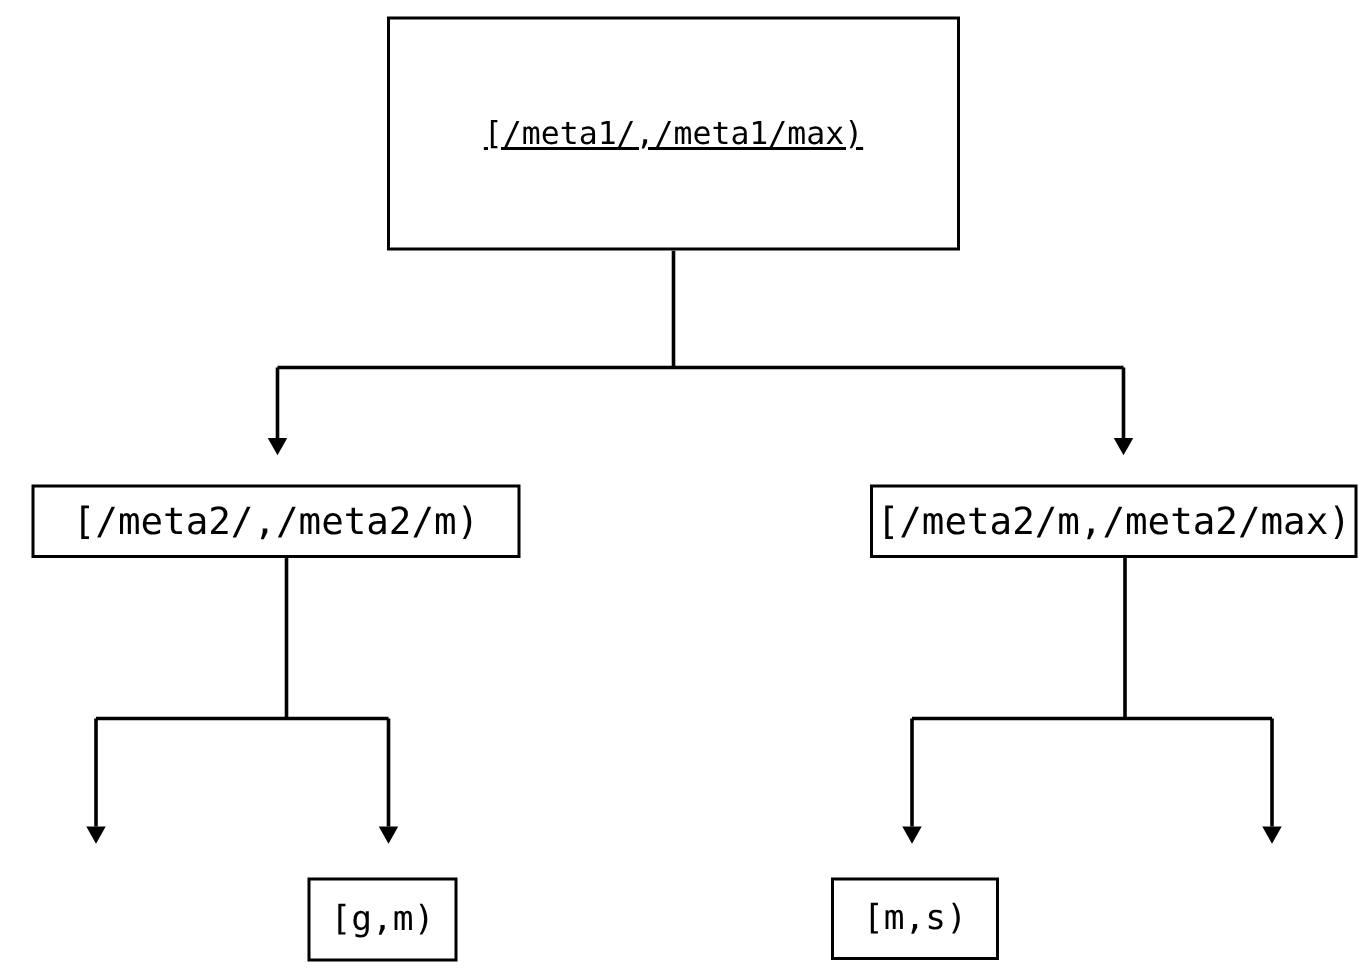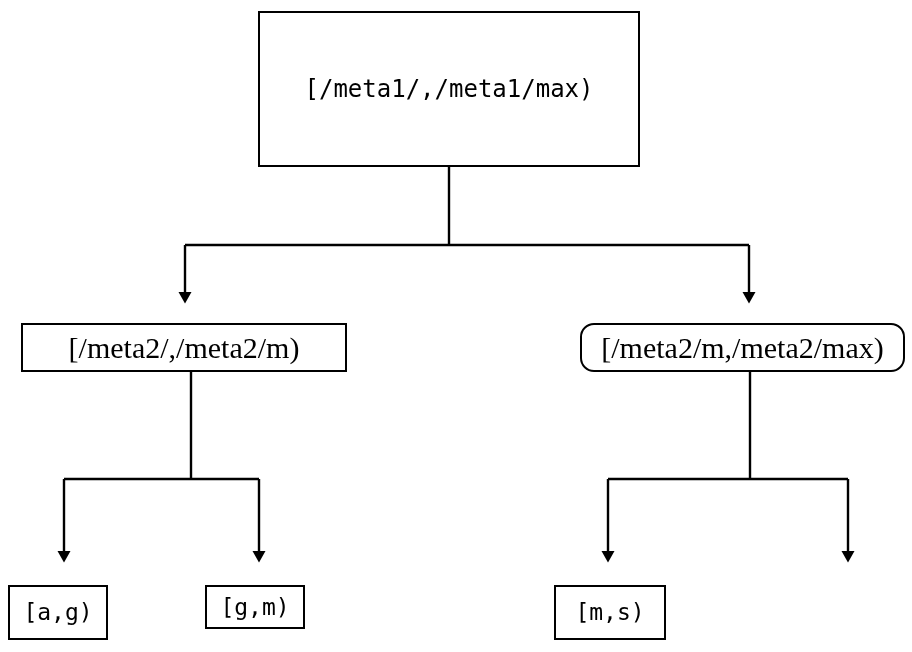--- a/index.html
+++ b/index.html
@@ -35,22 +35,22 @@
     justify-content: center;
     color: #000000;
     z-index: 2;
   }
   .node-label {
     font-family: "DejaVu Sans Mono", "Liberation Mono", monospace;
     white-space: pre;
     letter-spacing: 0px;
     line-height: 1;
   }
-  .node-root .node-label { font-size: 24px; }
-  .node-mid  .node-label { font-size: 30px; font-family: Liberation Serif, serif; }
+  .node-root .node-label { font-size: 21px; text-decoration: underline; }
+  .node-mid  .node-label { font-size: 25px; }
   .node-leaf .node-label { font-size: 23px; }
 </style>
 </head>
 <body>
 
 <div id="diagram-canvas">
 
   <svg id="edge-layer" viewBox="0 0 912 652" width="912" height="652" xmlns="http://www.w3.org/2000/svg">
     <defs>
       <marker id="arrow-down" markerWidth="14" markerHeight="12" refX="7" refY="11" orient="auto-start-reverse" markerUnits="userSpaceOnUse">
@@ -87,29 +87,26 @@
   </svg>
 
   <div class="node node-root" style="left:258px; top:11px; width:382px; height:156px;">
     <span class="node-label">[/meta1/,/meta1/max)</span>
   </div>
 
   <div class="node node-mid" style="left:21px; top:323px; width:326px; height:49px;">
     <span class="node-label">[/meta2/,/meta2/m)</span>
   </div>
 
-  <div class="node node-mid" style="left:580px; top:323px; width:325px; height:49px;border-radius:14px;">
+  <div class="node node-mid" style="left:580px; top:323px; width:325px; height:49px;">
     <span class="node-label">[/meta2/m,/meta2/max)</span>
   </div>
 
-  <div class="node node-leaf" style="left:8px; top:585px; width:100px; height:55px;">
-    <span class="node-label">[a,g)</span>
-  </div>
 
-  <div class="node node-leaf" style="left:205px; top:585px; width:100px; height:44px;">
+  <div class="node node-leaf" style="left:205px; top:585px; width:100px; height:56px;">
     <span class="node-label">[g,m)</span>
   </div>
 
   <div class="node node-leaf" style="left:554px; top:585px; width:112px; height:55px;">
     <span class="node-label">[m,s)</span>
   </div>
 
 
 </div>
 

